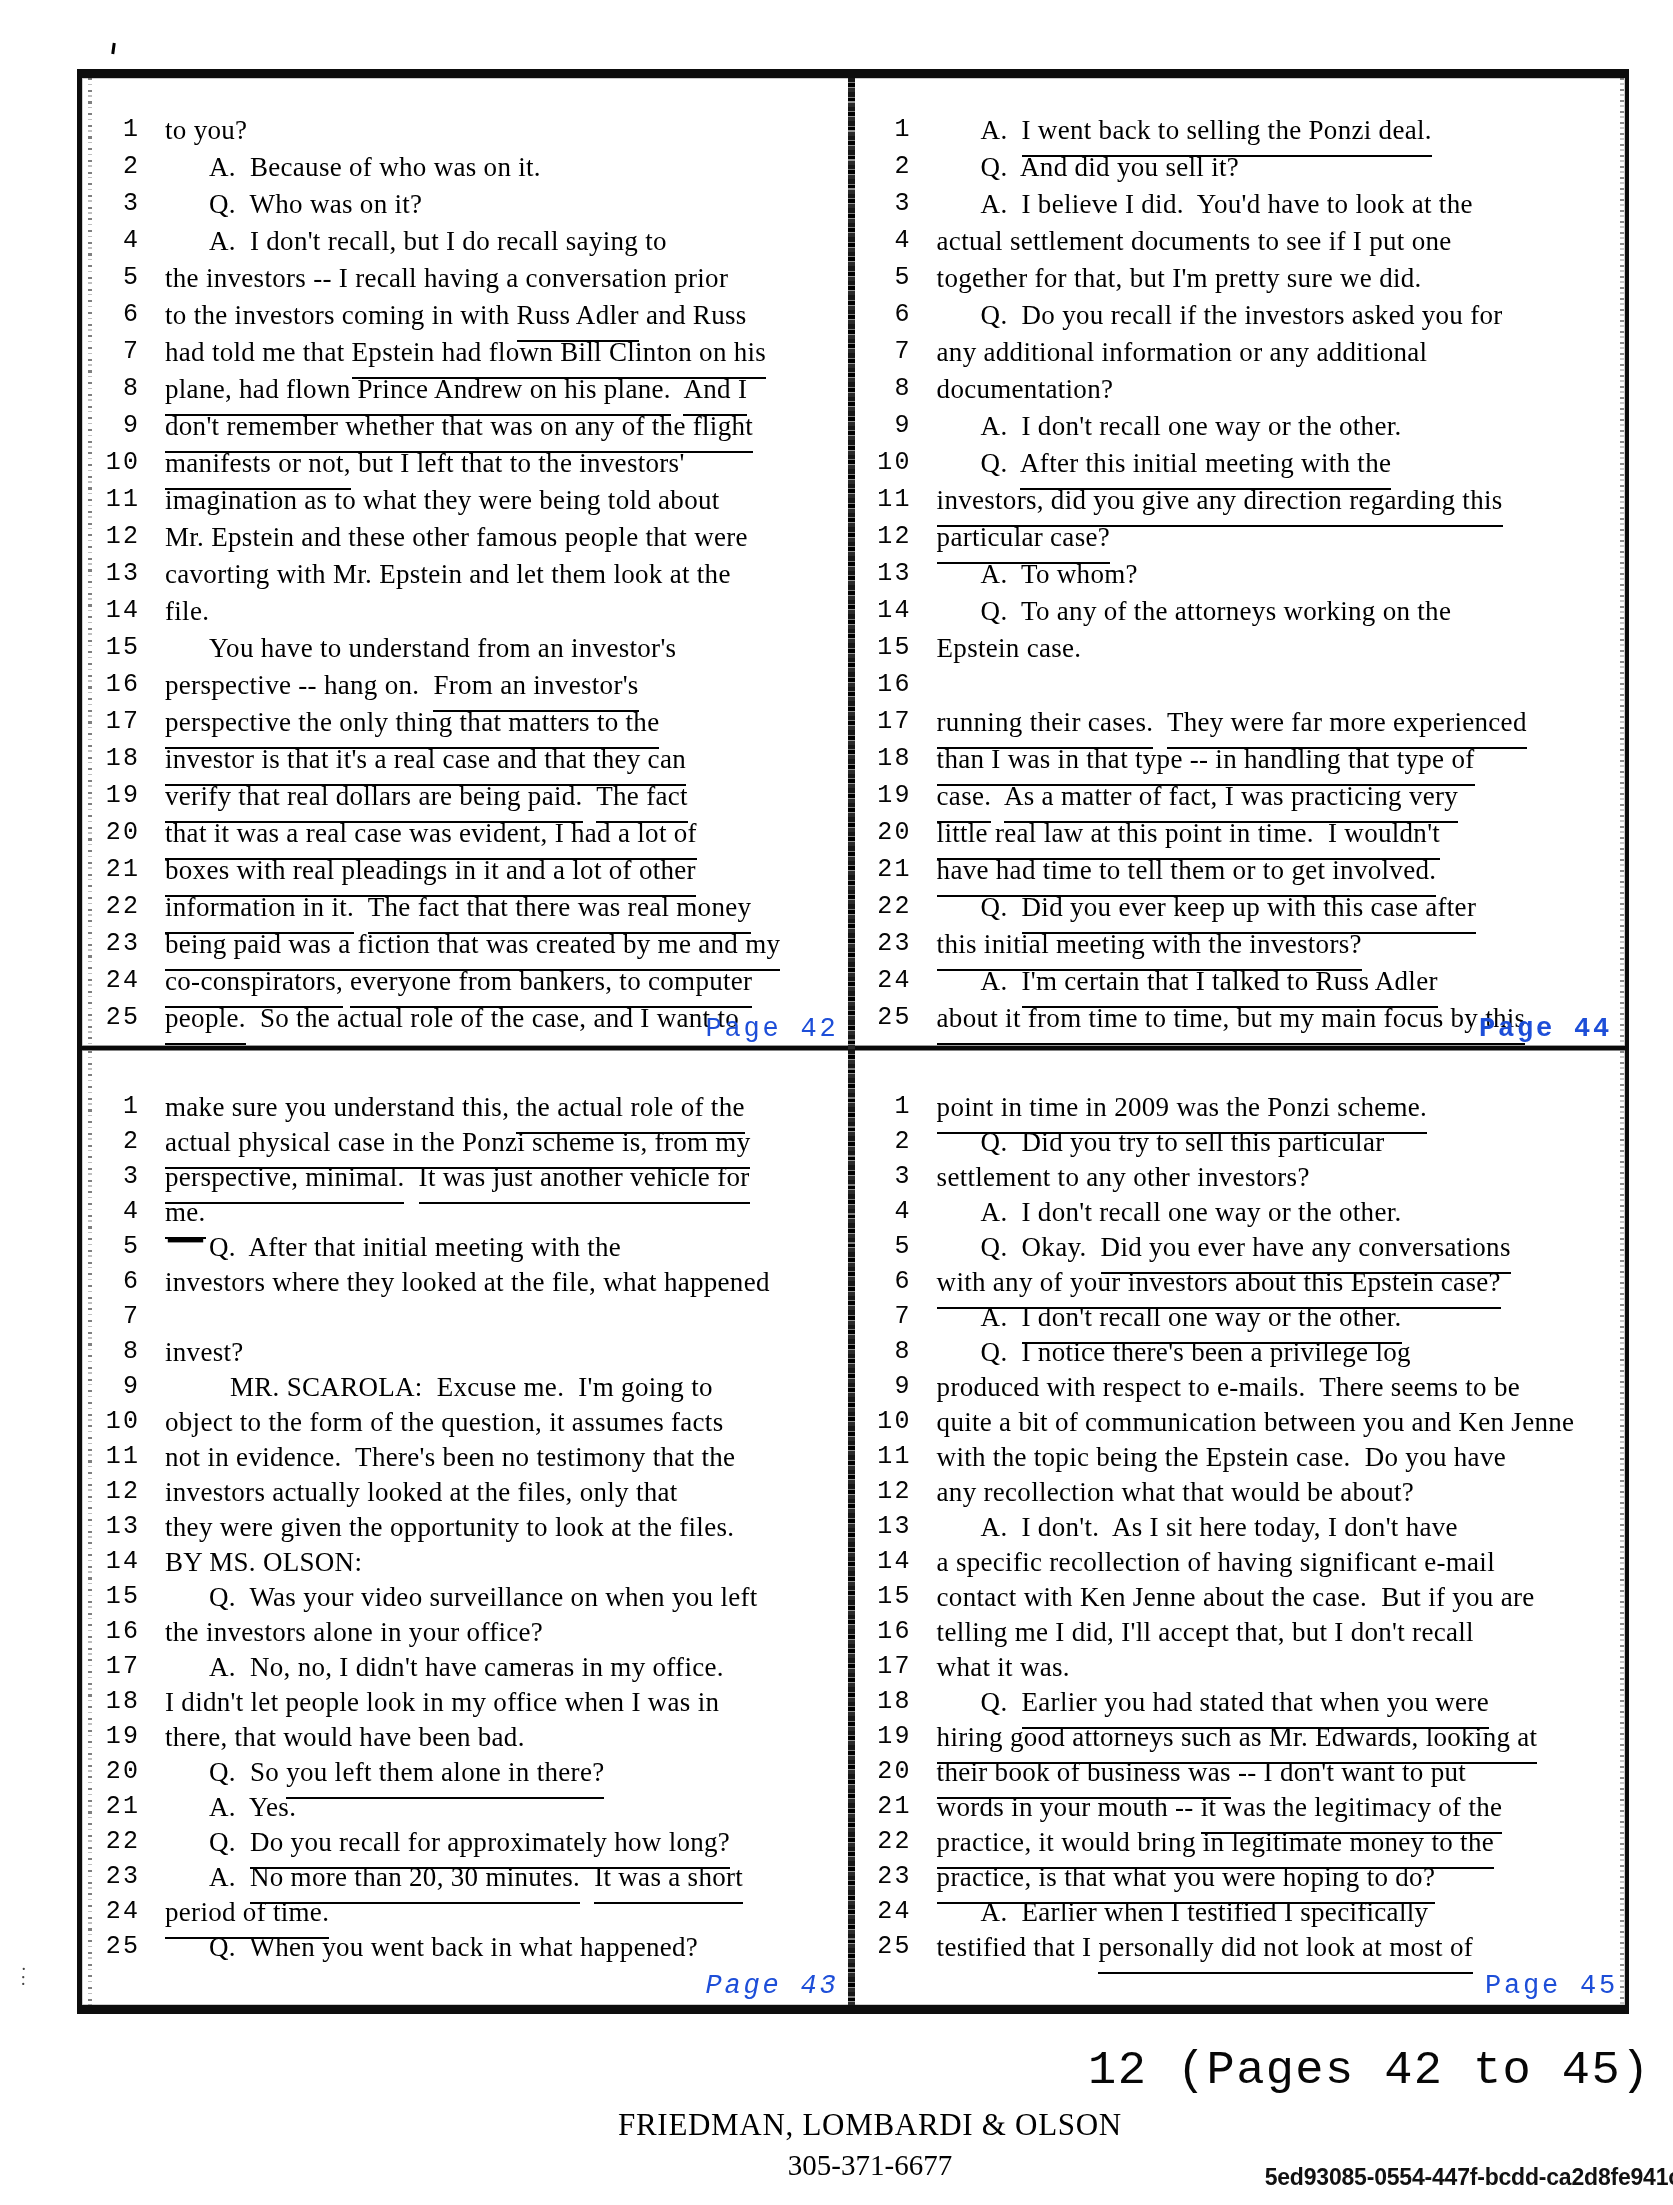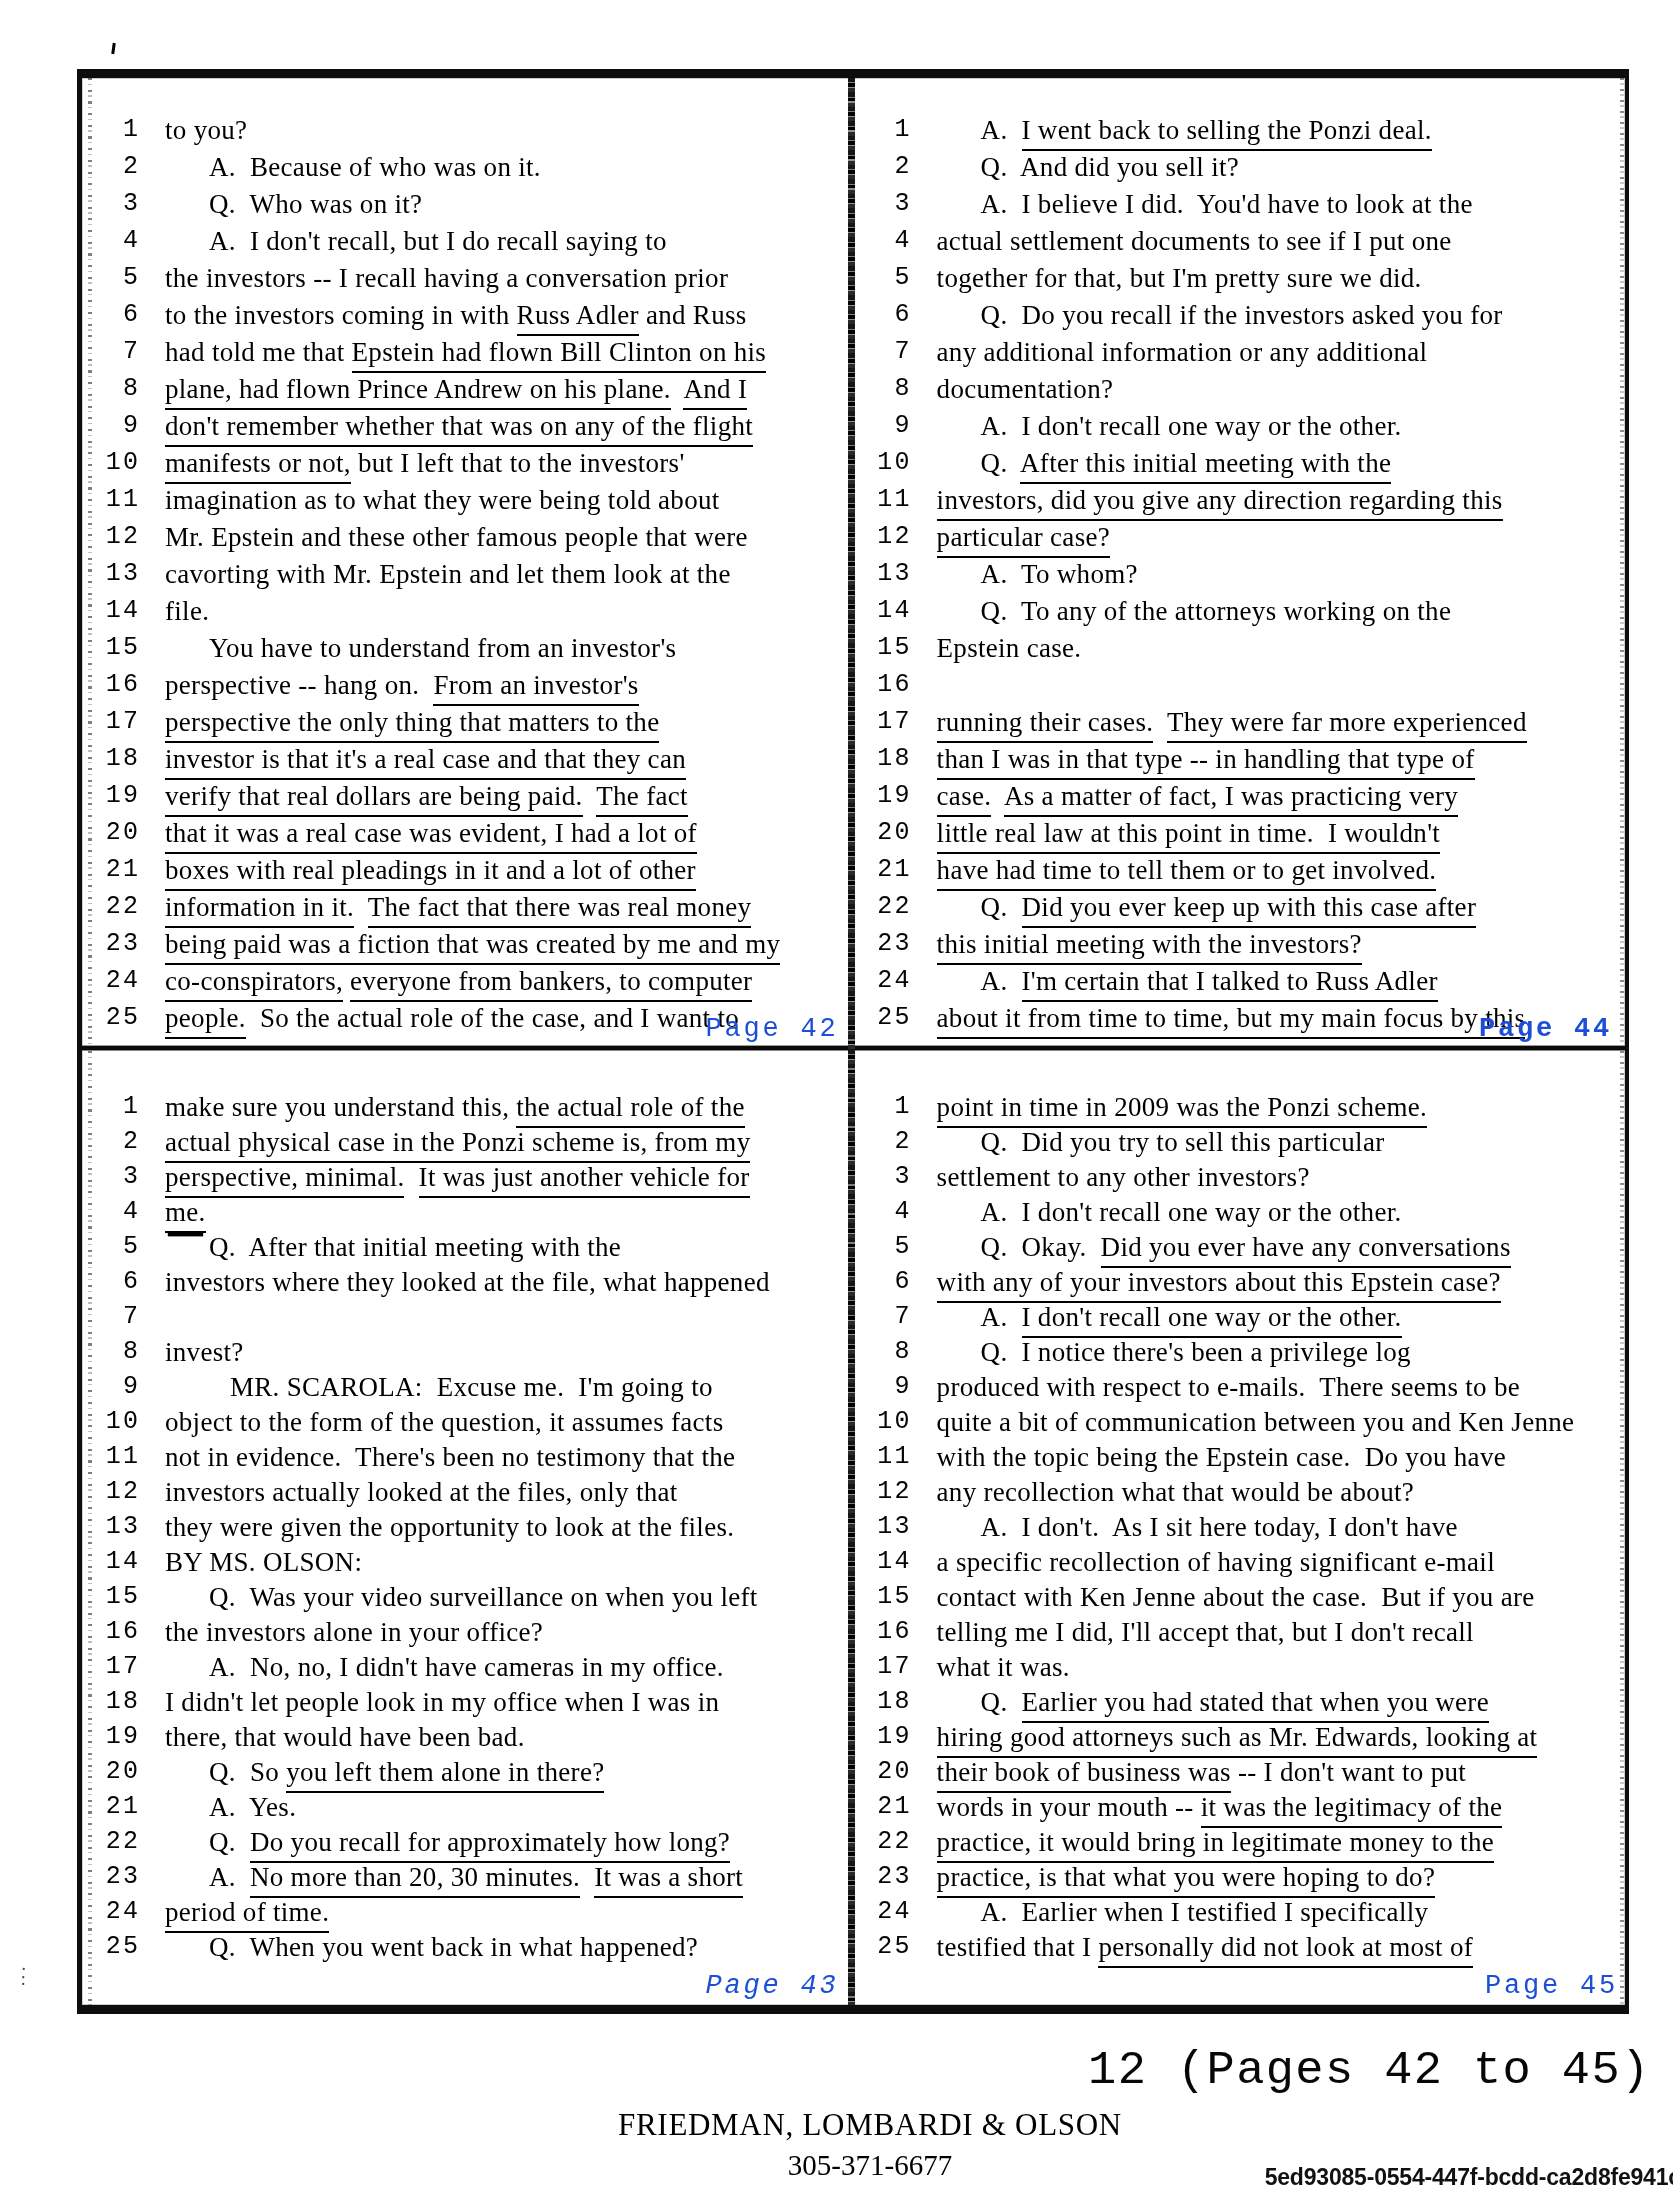--- a/index.html
+++ b/index.html
@@ -32,21 +32,21 @@
     background:repeating-linear-gradient(180deg,rgba(0,0,0,.45) 0 2.1px,transparent 2.1px 4.8px,rgba(0,0,0,.22) 4.8px 6.9px,transparent 6.9px 11px);}
   
   .row{display:flex;height:37px;align-items:flex-start;}
   .q2 .row,.q3 .row{height:35px;}
   .num{flex:none;width:36px;text-align:right;
     font-family:"Liberation Mono",monospace;font-size:25px;line-height:32px;letter-spacing:2.1px;color:#050505;}
   .txt{margin-left:25px;font-size:27px;line-height:32px;white-space:pre;letter-spacing:0.3px;}
   .ind{display:inline-block;}
   .i1{width:44px;}
   .i2{width:65px;}
-  .u1,.u2{border-bottom:2.8px solid #000;padding-bottom:4px;}
+  .u1,.u2{border-bottom:2.8px solid #000;padding-bottom:10px;}
   .u2{box-shadow:0 6.2px 0 -2.8px #000;}
   .page-label{position:absolute;font-family:"Liberation Mono",monospace;
     font-size:27px;letter-spacing:2.8px;color:#1d4ed8;}
   .q0 .page-label{right:9.6px;bottom:1.4px;}
   .q1 .page-label{right:13px;bottom:1.4px;font-weight:bold;}
   .q2 .page-label{right:9.6px;bottom:4.1px;font-style:italic;}
   .q3 .page-label{right:6.9px;bottom:4.1px;}
   
   .page-summary{position:absolute;top:2044px;right:23.4px;
     font-family:"Liberation Mono",monospace;font-size:47px;letter-spacing:1.4px;color:#070707;}

